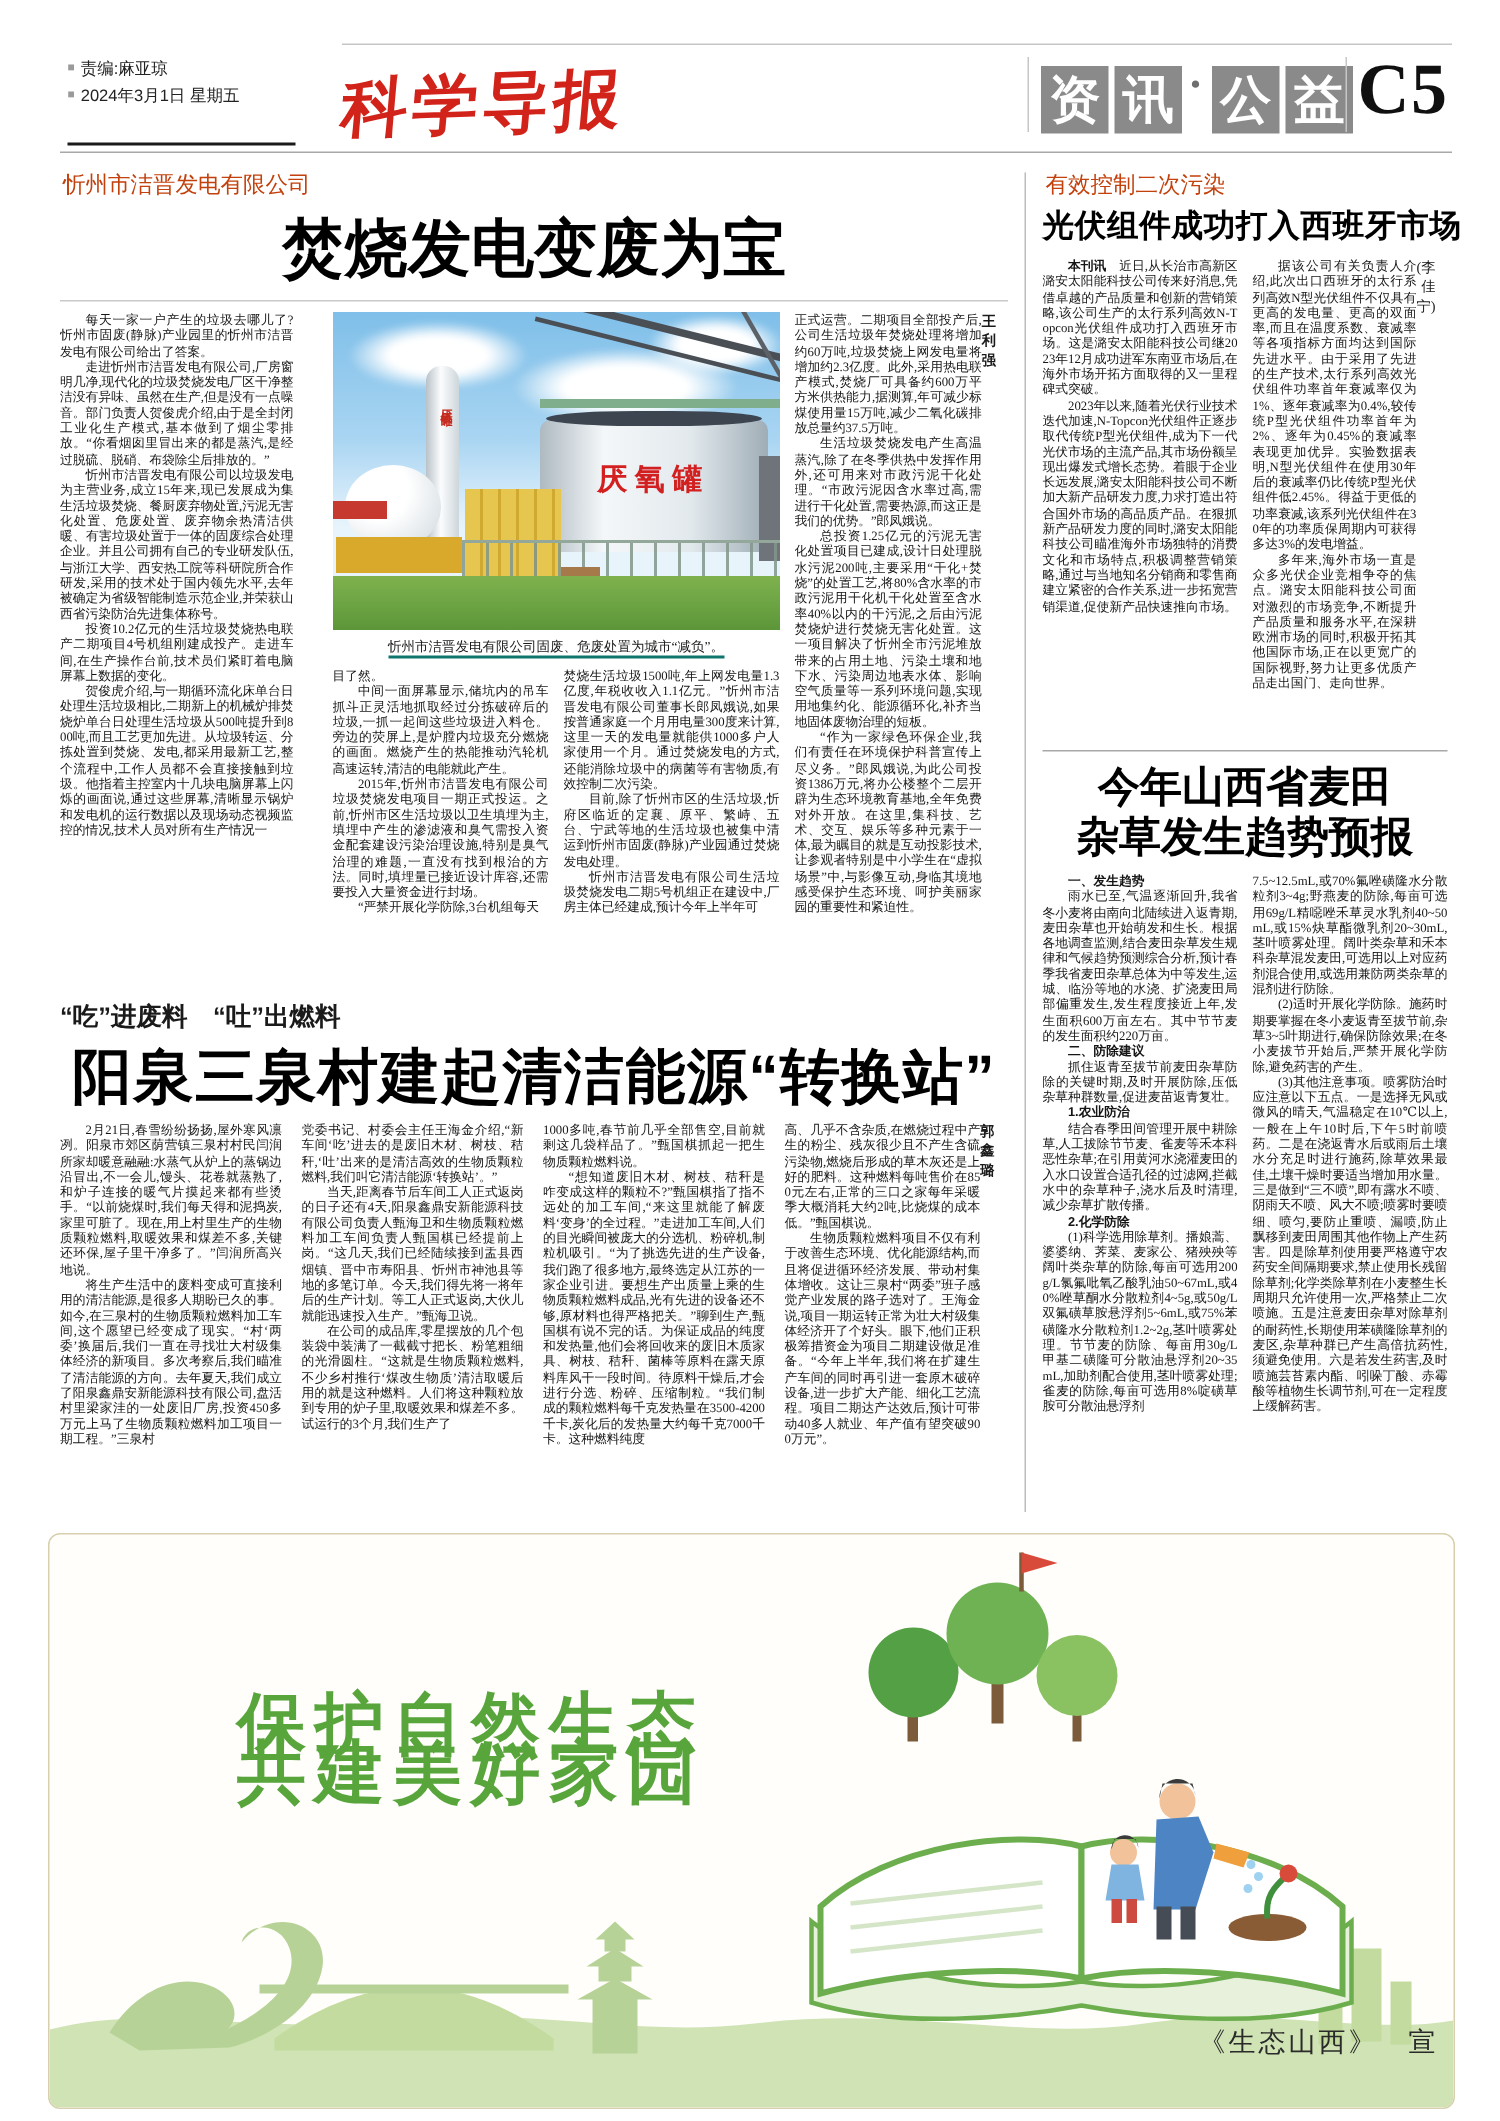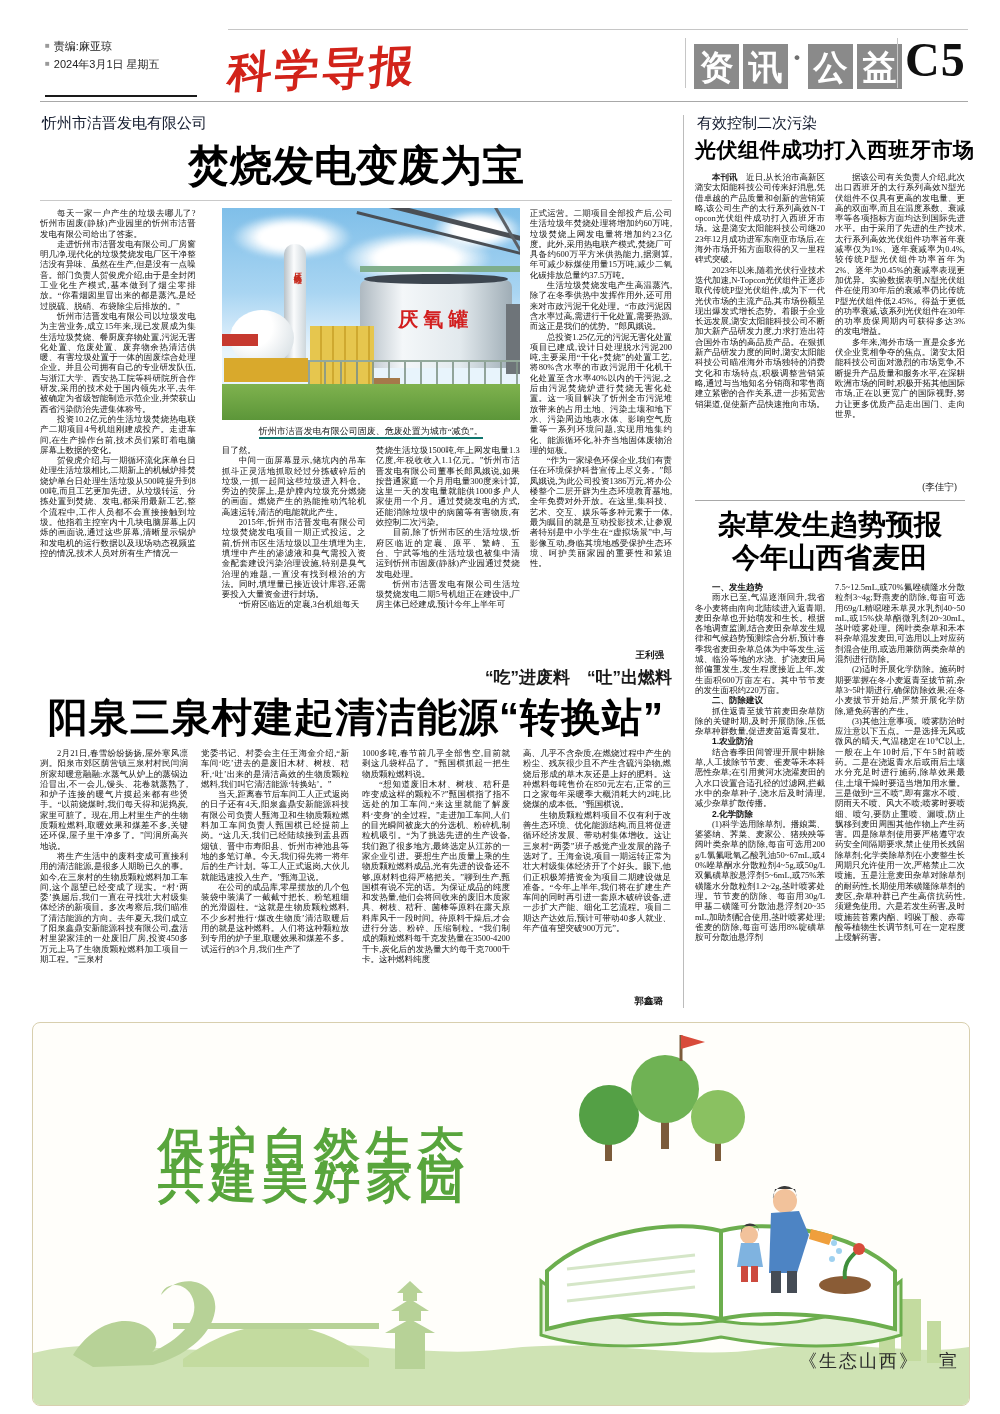--- a/index.html
+++ b/index.html
@@ -13,30 +13,30 @@
   .hdr-underline { background:#1a1a1a; height:2px; }
   .masthead { font-family:"Liberation Serif","DejaVu Serif",serif; font-weight:900; color:#d2231a;
               font-size:44px; letter-spacing:3px; transform:skewX(-7deg) rotate(-2deg); }
   .thinline { background:#c6c6c6; }
   .sbox { display:inline-block; width:45px; height:45px; background:#8a8a8a; color:#fff; text-align:center;
           line-height:47px; font-size:34px; font-weight:900; font-family:"Liberation Sans","DejaVu Sans",sans-serif; margin-right:4px; }
   .sdot { display:inline-block; width:12px; color:#6f6f6f; font-size:30px; font-weight:900; vertical-align:12px; margin-right:4px; }
   .pageno { font-family:"Liberation Serif","DejaVu Serif",serif; font-weight:700; font-size:48px; color:#101010; letter-spacing:1px; }
 
   
-  .kicker { font-family:"Liberation Sans","DejaVu Sans",sans-serif; font-size:15px; font-weight:500; color:#0f172a; }
+  .kicker { font-family:"Liberation Sans","DejaVu Sans",sans-serif; font-size:15px; font-weight:500; color:#c2410c; }
   .h1 { font-family:"Liberation Sans","DejaVu Sans",sans-serif; font-weight:900; color:#000; }
   .col { font-size:8.5px; line-height:10.3px; text-align:justify; word-break:break-all; overflow:hidden; color:#151515; }
   .col p { margin:0; text-indent:2em; }
   .col.cont > p:first-child, .col.cont > div > p:first-child { text-indent:0; }
   .col p.h { font-weight:bold; font-family:"Liberation Sans","DejaVu Sans",sans-serif; }
   .col p.lede b { font-family:"Liberation Sans","DejaVu Sans",sans-serif; }
   .byline { text-align:right; font-weight:bold; font-size:9.5px; padding-right:8px; }
   .byline.light { font-weight:500; }
-  .colflex { display:flex; flex-direction:column; }
+  .colflex { display:flex; }
   .colflex .col { flex:1 1 auto; }
 
   .caption { font-size:9px; text-align:center; }
   .caption span { border-bottom:2px solid #0f766e; padding-bottom:1px; }
 
   
   .photo { position:relative; width:298px; height:212px; overflow:hidden;
            background:linear-gradient(#7fbfe9 0%, #a9d5f2 40%, #dceefb 62%, #e8f4fc 68%); }
   .cloud { position:absolute; background:radial-gradient(closest-side,#ffffff 55%,rgba(255,255,255,0)); filter:blur(2px); }
   .truss { position:absolute; background:#4a4f55; }
@@ -133,42 +133,42 @@
         <div class="rack"></div>
         <div class="woodbox"></div>
         <div class="grass"></div>
       </div>
       <div class="caption" style="margin-top:5px;"><span>忻州市洁晋发电有限公司固废、危废处置为城市“减负”。</span></div>
       <div style="display:flex; gap:10px; margin-top:7px;">
         <div class="col cont" style="width:144px; height:208px;">
             <p>目了然。</p>
             <p>中间一面屏幕显示,储坑内的吊车抓斗正灵活地抓取经过分拣破碎后的垃圾,一抓一起间这些垃圾进入料仓。旁边的荧屏上,是炉膛内垃圾充分燃烧的画面。燃烧产生的热能推动汽轮机高速运转,清洁的电能就此产生。</p>
             <p>2015年,忻州市洁晋发电有限公司垃圾焚烧发电项目一期正式投运。之前,忻州市区生活垃圾以卫生填埋为主,填埋中产生的渗滤液和臭气需投入资金配套建设污染治理设施,特别是臭气治理的难题,一直没有找到根治的方法。同时,填埋量已接近设计库容,还需要投入大量资金进行封场。</p>
-            <p>“忻府区临近的定襄,3台机组每天</p>
+            <p>“严禁开展化学防除,3台机组每天</p>
           </div>
         <div class="col cont" style="width:144px; height:208px;">
             <p>焚烧生活垃圾1500吨,年上网发电量1.3亿度,年税收收入1.1亿元。”忻州市洁晋发电有限公司董事长郎凤娥说,如果按普通家庭一个月用电量300度来计算,这里一天的发电量就能供1000多户人家使用一个月。通过焚烧发电的方式,还能消除垃圾中的病菌等有害物质,有效控制二次污染。</p>
             <p>目前,除了忻州市区的生活垃圾,忻府区临近的定襄、原平、繁峙、五台、宁武等地的生活垃圾也被集中清运到忻州市固废(静脉)产业园通过焚烧发电处理。</p>
             <p>忻州市洁晋发电有限公司生活垃圾焚烧发电二期5号机组正在建设中,厂房主体已经建成,预计今年上半年可</p>
           </div>
       </div>
     </div>
 
     <div class="colflex" style="width:150px; height:454px;">
       <div class="col cont">
           <p>正式运营。二期项目全部投产后,公司生活垃圾年焚烧处理将增加约60万吨,垃圾焚烧上网发电量将增加约2.3亿度。此外,采用热电联产模式,焚烧厂可具备约600万平方米供热能力,据测算,年可减少标煤使用量15万吨,减少二氧化碳排放总量约37.5万吨。</p>
           <p>生活垃圾焚烧发电产生高温蒸汽,除了在冬季供热中发挥作用外,还可用来对市政污泥干化处理。“市政污泥因含水率过高,需进行干化处置,需要热源,而这正是我们的优势。”郎凤娥说。</p>
           <p>总投资1.25亿元的污泥无害化处置项目已建成,设计日处理脱水污泥200吨,主要采用“干化+焚烧”的处置工艺,将80%含水率的市政污泥用干化机干化处置至含水率40%以内的干污泥,之后由污泥焚烧炉进行焚烧无害化处置。这一项目解决了忻州全市污泥堆放带来的占用土地、污染土壤和地下水、污染周边地表水体、影响空气质量等一系列环境问题,实现用地集约化、能源循环化,补齐当地固体废物治理的短板。</p>
           <p>“作为一家绿色环保企业,我们有责任在环境保护科普宣传上尽义务。”郎凤娥说,为此公司投资1386万元,将办公楼整个二层开辟为生态环境教育基地,全年免费对外开放。在这里,集科技、艺术、交互、娱乐等多种元素于一体,最为瞩目的就是互动投影技术,让参观者特别是中小学生在“虚拟场景”中,与影像互动,身临其境地感受保护生态环境、呵护美丽家园的重要性和紧迫性。</p>
         </div>
       <div class="byline">王利强</div>
     </div>
   </div>
 
-  <div class="abs" style="left:40px; top:666px; width:632px; text-align:right; font-family:'Liberation Sans','DejaVu Sans',sans-serif; font-size:17px; font-weight:700;">“吃”进废料　“吐”出燃料</div>
+  <div class="abs" style="left:40px; top:666px; width:632px; text-align:left; font-family:'Liberation Sans','DejaVu Sans',sans-serif; font-size:17px; font-weight:700;">“吃”进废料　“吐”出燃料</div>
   <div class="abs h1" style="left:40px; top:690px; width:632px; text-align:center; font-size:40px; letter-spacing:1px;">阳泉三泉村建起清洁能源“转换站”</div>
   <div class="abs" style="left:40px; top:748px; width:632px; height:260px; display:flex; gap:13px;">
     <div class="col" style="width:148px; height:260px;">
         <p>2月21日,春雪纷纷扬扬,屋外寒风凛冽。阳泉市郊区荫营镇三泉村村民闫润所家却暖意融融:水蒸气从炉上的蒸锅边沿冒出,不一会儿,馒头、花卷就蒸熟了,和炉子连接的暖气片摸起来都有些烫手。“以前烧煤时,我们每天得和泥捣炭,家里可脏了。现在,用上村里生产的生物质颗粒燃料,取暖效果和煤差不多,关键还环保,屋子里干净多了。”闫润所高兴地说。</p>
         <p>将生产生活中的废料变成可直接利用的清洁能源,是很多人期盼已久的事。如今,在三泉村的生物质颗粒燃料加工车间,这个愿望已经变成了现实。“村‘两委’换届后,我们一直在寻找壮大村级集体经济的新项目。多次考察后,我们瞄准了清洁能源的方向。去年夏天,我们成立了阳泉鑫鼎安新能源科技有限公司,盘活村里梁家洼的一处废旧厂房,投资450多万元上马了生物质颗粒燃料加工项目一期工程。”三泉村</p>
       </div>
     <div class="col cont" style="width:148px; height:260px;">
         <p>党委书记、村委会主任王海金介绍,“新车间‘吃’进去的是废旧木材、树枝、秸秆,‘吐’出来的是清洁高效的生物质颗粒燃料,我们叫它清洁能源‘转换站’。”</p>
         <p>当天,距离春节后车间工人正式返岗的日子还有4天,阳泉鑫鼎安新能源科技有限公司负责人甄海卫和生物质颗粒燃料加工车间负责人甄国棋已经提前上岗。“这几天,我们已经陆续接到盂县西烟镇、晋中市寿阳县、忻州市神池县等地的多笔订单。今天,我们得先将一将年后的生产计划。等工人正式返岗,大伙儿就能迅速投入生产。”甄海卫说。</p>
         <p>在公司的成品库,零星摆放的几个包装袋中装满了一截截寸把长、粉笔粗细的光滑圆柱。“这就是生物质颗粒燃料,不少乡村推行‘煤改生物质’清洁取暖后用的就是这种燃料。人们将这种颗粒放到专用的炉子里,取暖效果和煤差不多。试运行的3个月,我们生产了</p>
@@ -197,22 +197,22 @@
       <div class="col">
           <p>据该公司有关负责人介绍,此次出口西班牙的太行系列高效N型光伏组件不仅具有更高的发电量、更高的双面率,而且在温度系数、衰减率等各项指标方面均达到国际先进水平。由于采用了先进的生产技术,太行系列高效光伏组件功率首年衰减率仅为1%、逐年衰减率为0.4%,较传统P型光伏组件功率首年为2%、逐年为0.45%的衰减率表现更加优异。实验数据表明,N型光伏组件在使用30年后的衰减率仍比传统P型光伏组件低2.45%。得益于更低的功率衰减,该系列光伏组件在30年的功率质保周期内可获得多达3%的发电增益。</p>
           <p>多年来,海外市场一直是众多光伏企业竞相争夺的焦点。潞安太阳能科技公司面对激烈的市场竞争,不断提升产品质量和服务水平,在深耕欧洲市场的同时,积极开拓其他国际市场,正在以更宽广的国际视野,努力让更多优质产品走出国门、走向世界。</p>
         </div>
       <div class="byline light">(李佳宁)</div>
     </div>
   </div>
   <div class="abs rule-h" style="left:695px; top:500px; width:270px;"></div>
 
   <div class="abs h1" style="left:695px; top:508px; width:270px; text-align:center; font-size:28px; line-height:33px;">
+    <div>今年山西省麦田</div>
     <div>杂草发生趋势预报</div>
-    <div>今年山西省麦田</div>
   </div>
   <div class="abs" style="left:695px; top:582px; width:270px; height:426px; display:flex; gap:10px;align-items:center;">
     <div class="col" style="width:130px; height:426px;">
         <p class="h">一、发生趋势</p>
         <p>雨水已至,气温逐渐回升,我省冬小麦将由南向北陆续进入返青期,麦田杂草也开始萌发和生长。根据各地调查监测,结合麦田杂草发生规律和气候趋势预测综合分析,预计春季我省麦田杂草总体为中等发生,运城、临汾等地的水浇、扩浇麦田局部偏重发生,发生程度接近上年,发生面积600万亩左右。其中节节麦的发生面积约220万亩。</p>
         <p class="h">二、防除建议</p>
         <p>抓住返青至拔节前麦田杂草防除的关键时期,及时开展防除,压低杂草种群数量,促进麦苗返青复壮。</p>
         <p class="h">1.农业防治</p>
         <p>结合春季田间管理开展中耕除草,人工拔除节节麦、雀麦等禾本科恶性杂草;在引用黄河水浇灌麦田的入水口设置合适孔径的过滤网,拦截水中的杂草种子,浇水后及时清理,减少杂草扩散传播。</p>
         <p class="h">2.化学防除</p>

